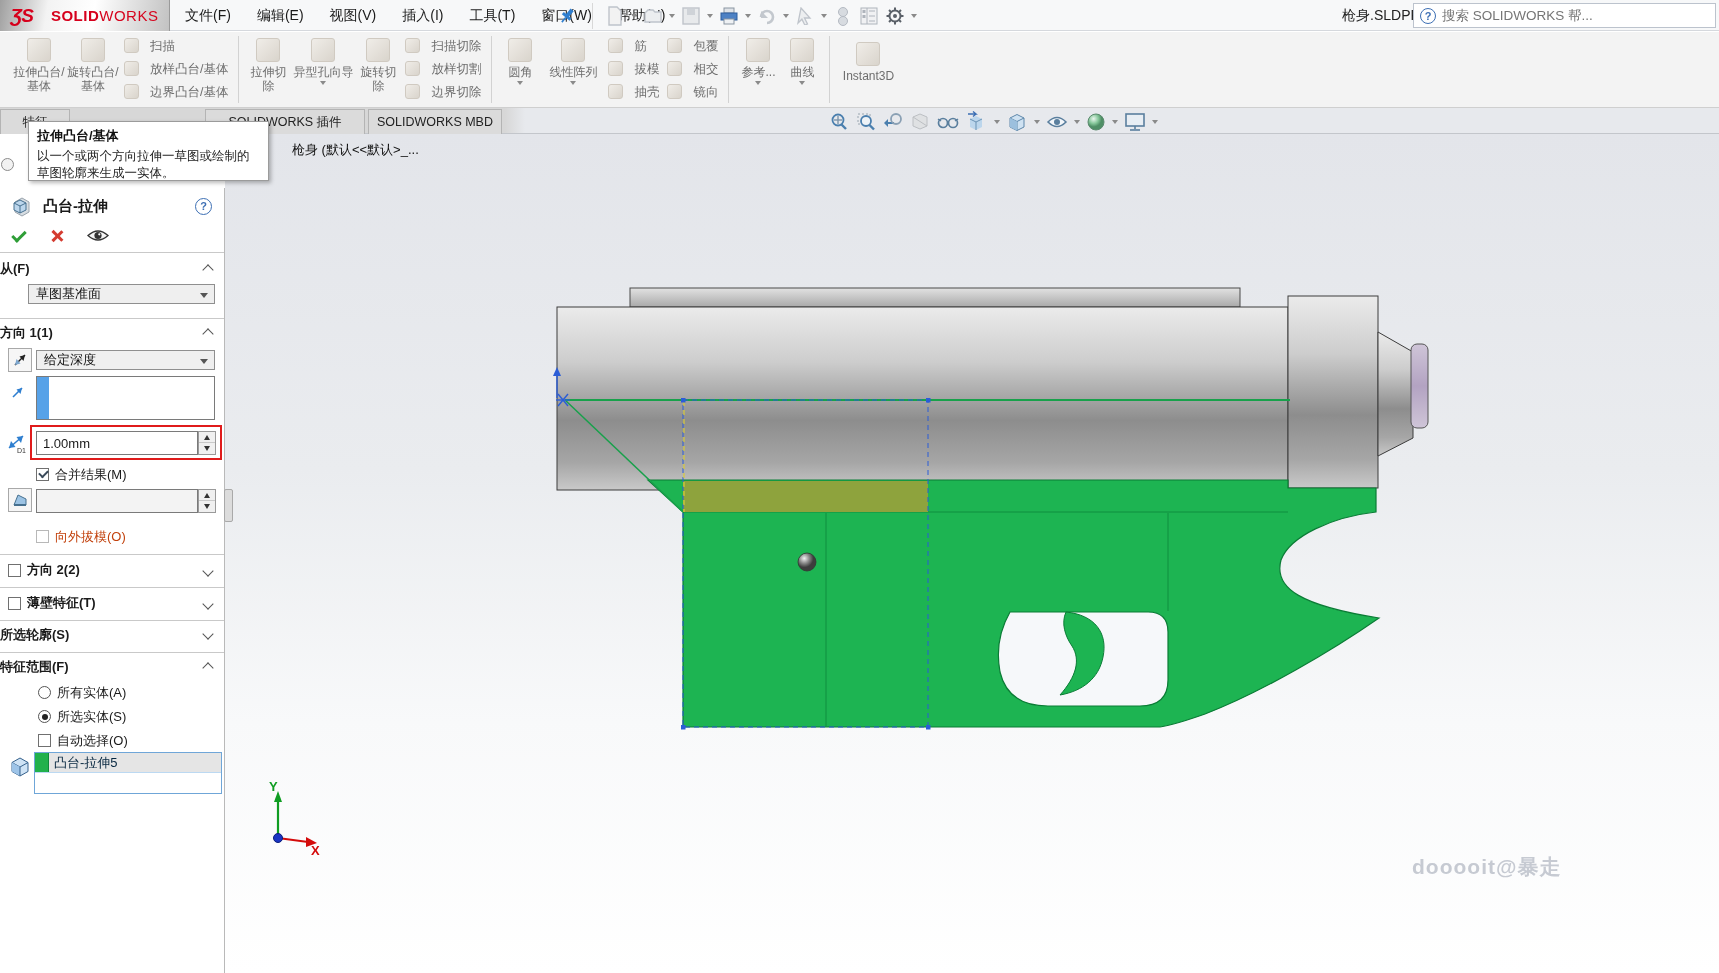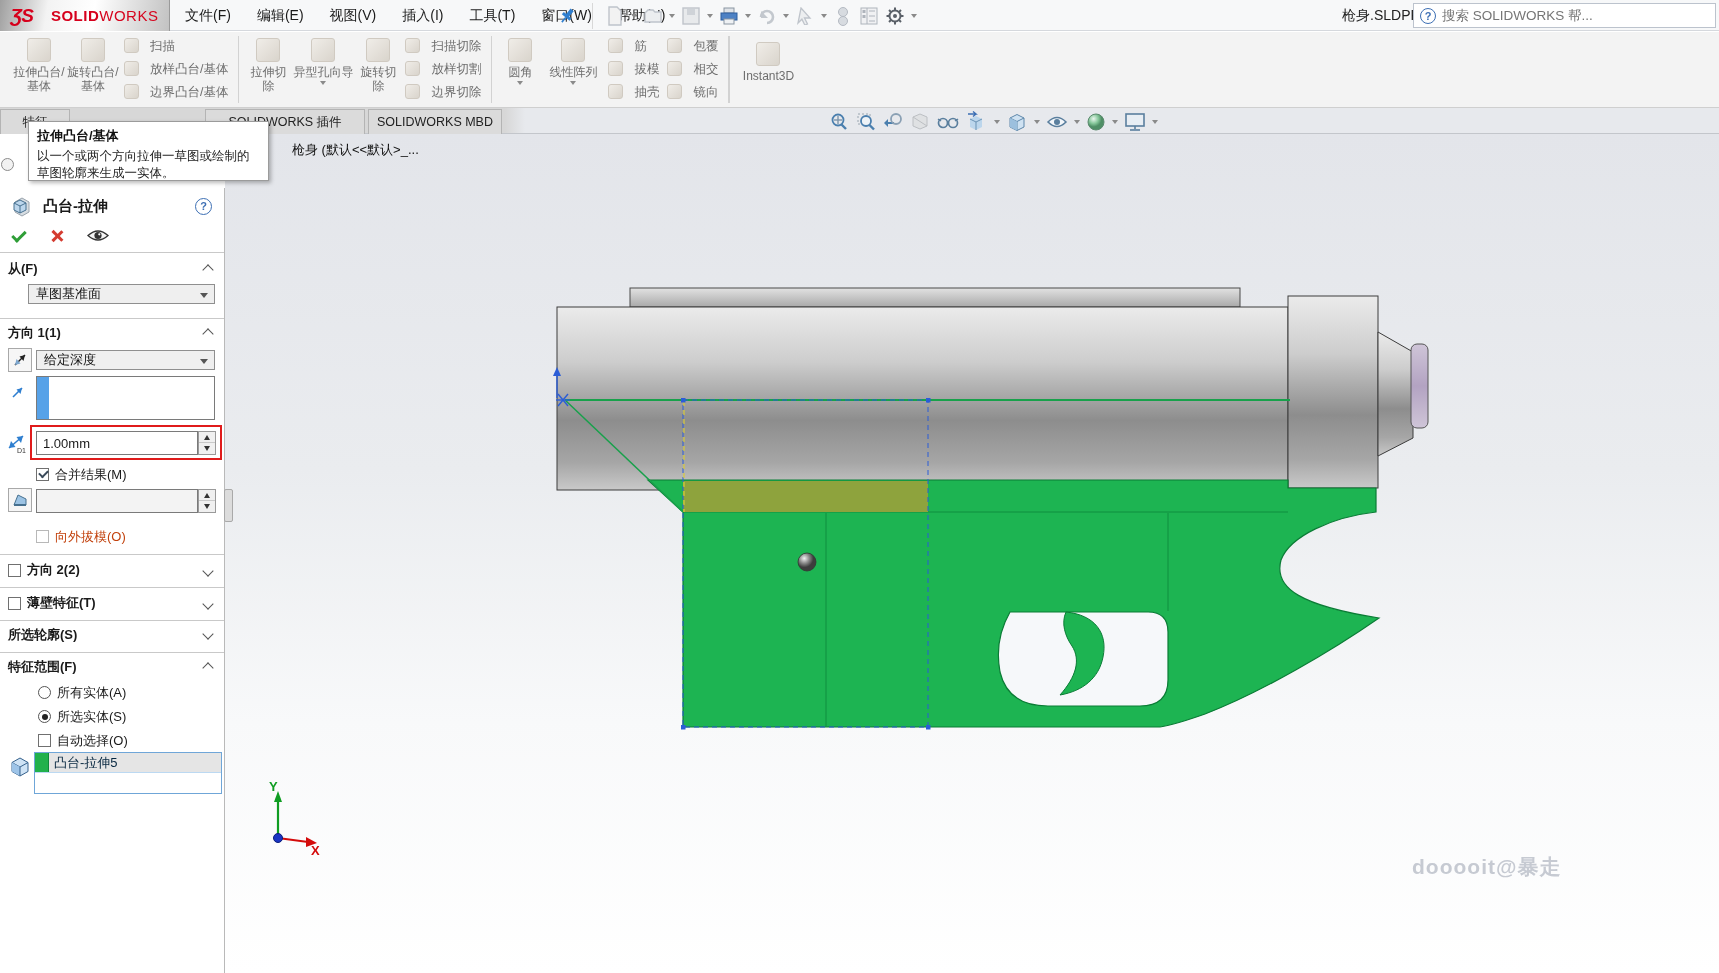--- a/index.html
+++ b/index.html
@@ -68,21 +68,21 @@
   .tree-root { position:absolute; left:268px; top:141px; font-size:13px; color:#111; z-index:8;margin-left:24px; }
   .left-glyph { position:absolute; left:5px; top:112px; font-size:12px; color:#444; z-index:5; }
   .flyout-ico { position:absolute; left:1px; top:158px; width:13px; height:13px; border:1.5px solid #8b8b8b;
     border-radius:50%; z-index:5; background:#f2f2f2; }
 
   
   .pm { position:absolute; left:0; top:188px; width:225px; bottom:0; background:#fff;
     border-right:1px solid #b9b9b9; font-size:13px; color:#1a1a1a; z-index:6; }
   .pm .row { position:absolute; left:0; width:100%; }
   .pm-hr { position:absolute; left:0; width:100%; height:1px; background:#c9c9c9; }
-  .sec-hd { font-weight:bold; font-size:13px; display:flex; align-items:center; padding-left:8px; height:18px; }
+  .sec-hd { font-weight:bold; font-size:13px; display:flex; align-items:center; height:18px; }
   .chev { width:8px; height:8px; border-right:1.6px solid #555; border-bottom:1.6px solid #555; position:absolute; right:12px; }
   .chev.up { transform:rotate(-135deg); top:6px; }
   .chev.down { transform:rotate(45deg); top:2px; }
   .combo { background:#efefef; border:1px solid #8f8f8f; height:20px; display:flex; align-items:center;
     padding:0 7px; font-size:13px; color:#111; position:relative; }
   .combo .cchev { position:absolute; right:6px; top:8px; width:0; height:0;
     border-left:4px solid transparent; border-right:4px solid transparent; border-top:5px solid #555; }
   .cb { width:13px; height:13px; border:1px solid #707070; background:#fff; position:relative; flex:none; }
   .cb.checked::after { content:""; position:absolute; left:2px; top:1px; width:7px; height:4px;
     border-left:2px solid #3a4a5a; border-bottom:2px solid #3a4a5a; transform:rotate(-45deg); }
@@ -331,20 +331,32 @@
           <span class="rb-ico"></span>
           <span>相交</span>
         </div>
       <div class="rb-sm">
           <span class="rb-ico"></span>
           <span>镜向</span>
         </div>
     </div>
   </div>
   <div class="rsep"></div>
+  <div class="rgroup">
+    <div class="rb-lg" style="width:46px">
+        <span class="rb-ico"></span>
+        <span>参考...</span>
+        <span class="caret-down rb-caret"></span>
+      </div>
+    <div class="rb-lg" style="width:42px">
+        <span class="rb-ico"></span>
+        <span>曲线</span>
+        <span class="caret-down rb-caret"></span>
+      </div>
+  </div>
   <div class="rsep"></div>
   <div class="rgroup">
     <div class="rb-lg instant">
         <span class="rb-ico"></span>
         <span>Instant3D</span>
       </div>
   </div>
 </div>
 
 <div class="tabstrip">

